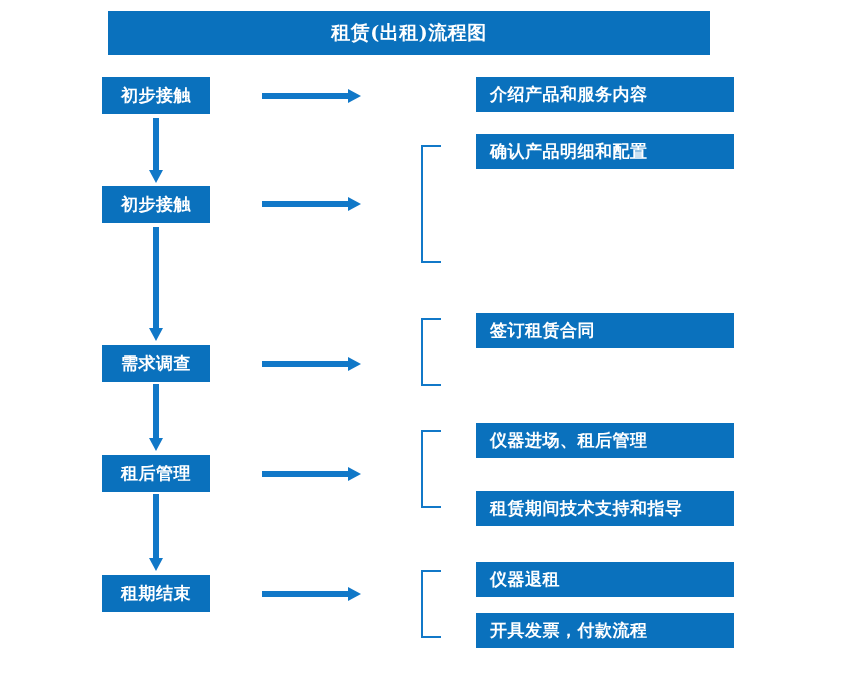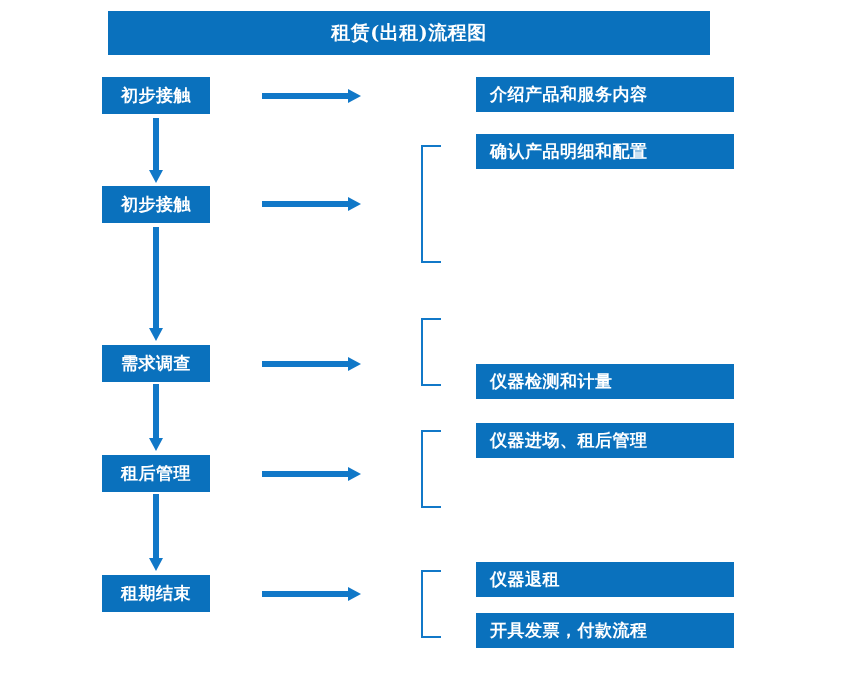--- a/index.html
+++ b/index.html
@@ -175,18 +175,19 @@
     <div class="bk-stub bottom"></div>
   </div>
   <div class="bracket" style="top:570px;height:68px">
     <div class="bk-line"></div>
     <div class="bk-stub top"></div>
     <div class="bk-stub bottom"></div>
   </div>
 
   <div class="detail-box" style="top:77px">介绍产品和服务内容</div>
   <div class="detail-box" style="top:134px">确认产品明细和配置</div>
-  <div class="detail-box" style="top:364px">仪器检测和计量</div>
+  <div class="detail-box" style="top:313px">签订租赁合同</div>
   <div class="detail-box" style="top:423px">仪器进场、租后管理</div>
+  <div class="detail-box" style="top:491px">租赁期间技术支持和指导</div>
   <div class="detail-box" style="top:562px">仪器退租</div>
   <div class="detail-box" style="top:613px">开具发票，付款流程</div>
 
 </div>
 
 </body></html>

